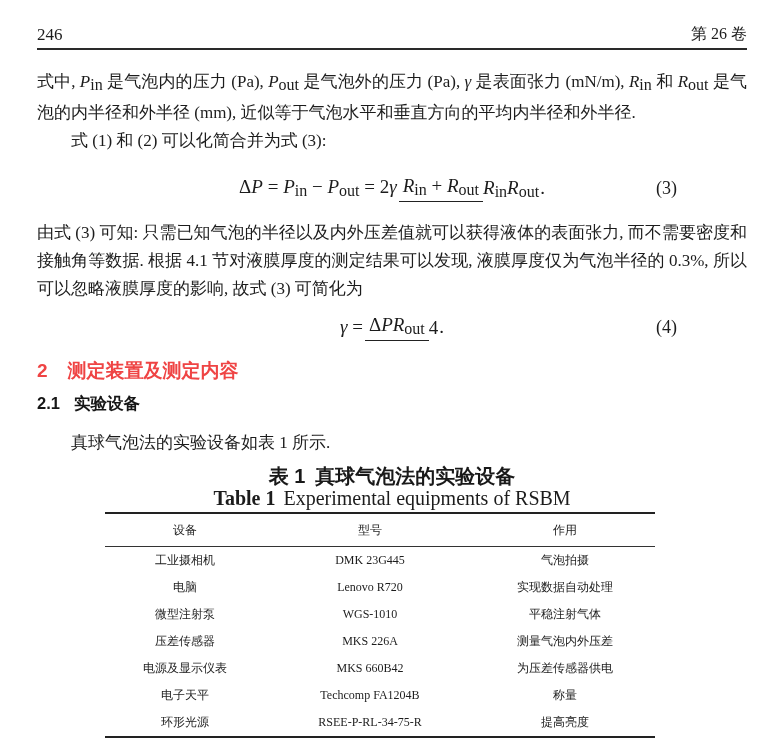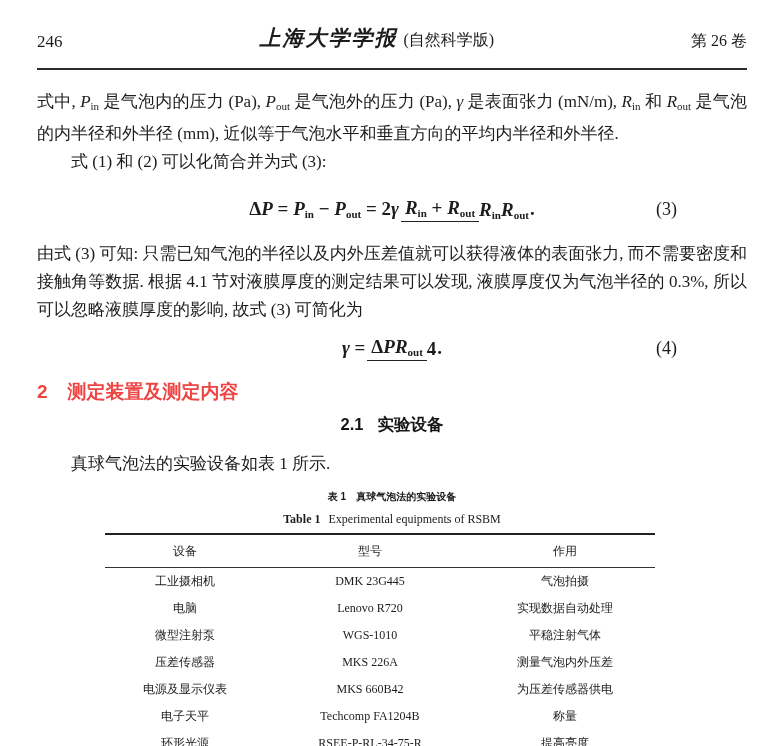--- a/index.html
+++ b/index.html
@@ -8,76 +8,76 @@
     background: #ffffff;
     color: #1c1c1c;
     font-family: "Liberation Serif", "DejaVu Serif", serif;
     overflow: hidden;
   }
   .page { box-sizing: border-box; width: 783px; height: 746px; padding: 0 36px 0 37px; }
 
   
   .running-head {
     display: flex; justify-content: space-between; align-items: flex-end;
-    margin-top: 24px; padding-bottom: 16px;
+    margin-top: 24px; padding-bottom: 3px;
     border-bottom: 2px solid #2a2a2a;
   }
   .rh-page { font-size: 17px; }
   .rh-center { flex: 1; text-align: center; }
   .rh-title { font-weight: 700; font-size: 21px; letter-spacing: 2px; font-style: italic; }
   .rh-edition { font-size: 16px; font-style: normal; margin-left: 2px; }
   .rh-volume { font-size: 16px; }
 
   
   .body-text {
     margin: 0; font-size: 17px; line-height: 28px;
     text-align: justify;
   }
   .mt-p1 { margin-top: 18px; }
   .mt-p2 { margin-top: 4px; }
   .indent { text-indent: 2em; }
   .seg-var { font-style: italic; }
-  .seg-sub { font-size: 11px; vertical-align: -3px; font-style: normal; letter-spacing: 0; }
+  .seg-sub { font-size: 16px; vertical-align: -3px; font-style: normal; letter-spacing: 0; }
 
   
   .equation {
     position: relative; display: flex; justify-content: center; align-items: center;
   }
   .eq3 { height: 54px; margin-top: 6px; }
   .eq4 { height: 48px; margin-top: 0; }
-  .eq-body { display: inline-flex; align-items: center; font-size: 19px; font-weight: bold; }
+  .eq-body { display: inline-flex; align-items: center; font-size: 19px; }
   .frac { display: inline-flex; align-items: center; margin: 0 1px 0 2px; }
   .frac .num { padding: 0 4px 2px 4px; border-bottom: 1.4px solid #222; }
   .frac .den { padding-top: 1px; }
   .eq-number {
     position: absolute; right: 70px; top: 50%; transform: translateY(-50%);
     font-size: 18px;
   }
 
   
   .sec-heading {
     margin: 6px 0 0 0; font-family: "Liberation Sans", "DejaVu Sans", sans-serif;
     font-weight: 700; font-size: 19px; line-height: 27px; color: #ef4444;
   }
   .sec-heading .sec-num { margin-right: 20px; }
   .subsec-heading {
     margin: 7px 0 0 0; font-family: "Liberation Sans", "DejaVu Sans", sans-serif;
-    font-weight: 700; font-size: 16.5px; line-height: 24px; color: #161616; text-align: center;
+    font-weight: 700; font-size: 16.5px; line-height: 24px; color: #161616;
   }
   .subsec-heading .sec-num { margin-right: 14px; }
   .mt-intro { margin-top: 14px; }
 
   
   .caption { margin-top: 9px; text-align: center; }
   .cap-zh {
     font-family: "Liberation Sans", "DejaVu Sans", sans-serif;
-    font-weight: 700; font-size: 10px; line-height: 20px; color: #191919;
+    font-weight: 700; font-size: 20px; line-height: 20px; color: #191919;
   }
   .cap-zh .cap-label { margin-right: 10px; }
-  .cap-en { font-size: 12px; line-height: 22px; margin-top: 1px; }
+  .cap-en { font-size: 20px; line-height: 22px; margin-top: 1px; }
   .cap-en .cap-label { font-weight: 700; margin-right: 8px; }
 
   
   table.equip {
     border-collapse: collapse; margin: 3px 0 0 68px; width: 550px;
     border-top: 2px solid #222; border-bottom: 2px solid #222;
     font-size: 12px;
   }
   table.equip thead th {
     font-weight: normal; text-align: center; padding: 8px 2px 7px 2px;
@@ -86,24 +86,20 @@
   table.equip tbody td { text-align: center; padding: 0 2px; height: 27px; line-height: 27px; }
   col.c1 { width: 160px; } col.c2 { width: 210px; } col.c3 { width: 180px; }
 </style>
 </head>
 <body>
 
 <div class="page">
 
   <div class="running-head">
     <span class="rh-page">246</span>
-    <span class="rh-center">
-      <span class="rh-title">上海大学学报</span>
-      <span class="rh-edition">(自然科学版)</span>
-    </span>
     <span class="rh-volume">第 26 卷</span>
   </div>
 
   <p class="body-text mt-p1"><span class="seg-text">式中, </span><span class="seg-var">P</span><span class="seg-sub">in</span><span class="seg-text"> 是气泡内的压力 (Pa), </span><span class="seg-var">P</span><span class="seg-sub">out</span><span class="seg-text"> 是气泡外的压力 (Pa), </span><span class="seg-var">γ</span><span class="seg-text"> 是表面张力 (mN/m), </span><span class="seg-var">R</span><span class="seg-sub">in</span><span class="seg-text"> 和 </span><span class="seg-var">R</span><span class="seg-sub">out</span><span class="seg-text"> 是气泡的内半径和外半径 (mm), 近似等于气泡水平和垂直方向的平均内半径和外半径.</span></p>
   <p class="body-text indent">式 (1) 和 (2) 可以化简合并为式 (3):</p>
 
   <div class="equation eq3">
     <span class="eq-body">
       <span><span class="seg-text">Δ</span><span class="seg-var">P</span><span class="seg-text"> = </span><span class="seg-var">P</span><span class="seg-sub">in</span><span class="seg-text"> − </span><span class="seg-var">P</span><span class="seg-sub">out</span><span class="seg-text"> = 2</span><span class="seg-var">γ</span></span>
       <span class="frac">

